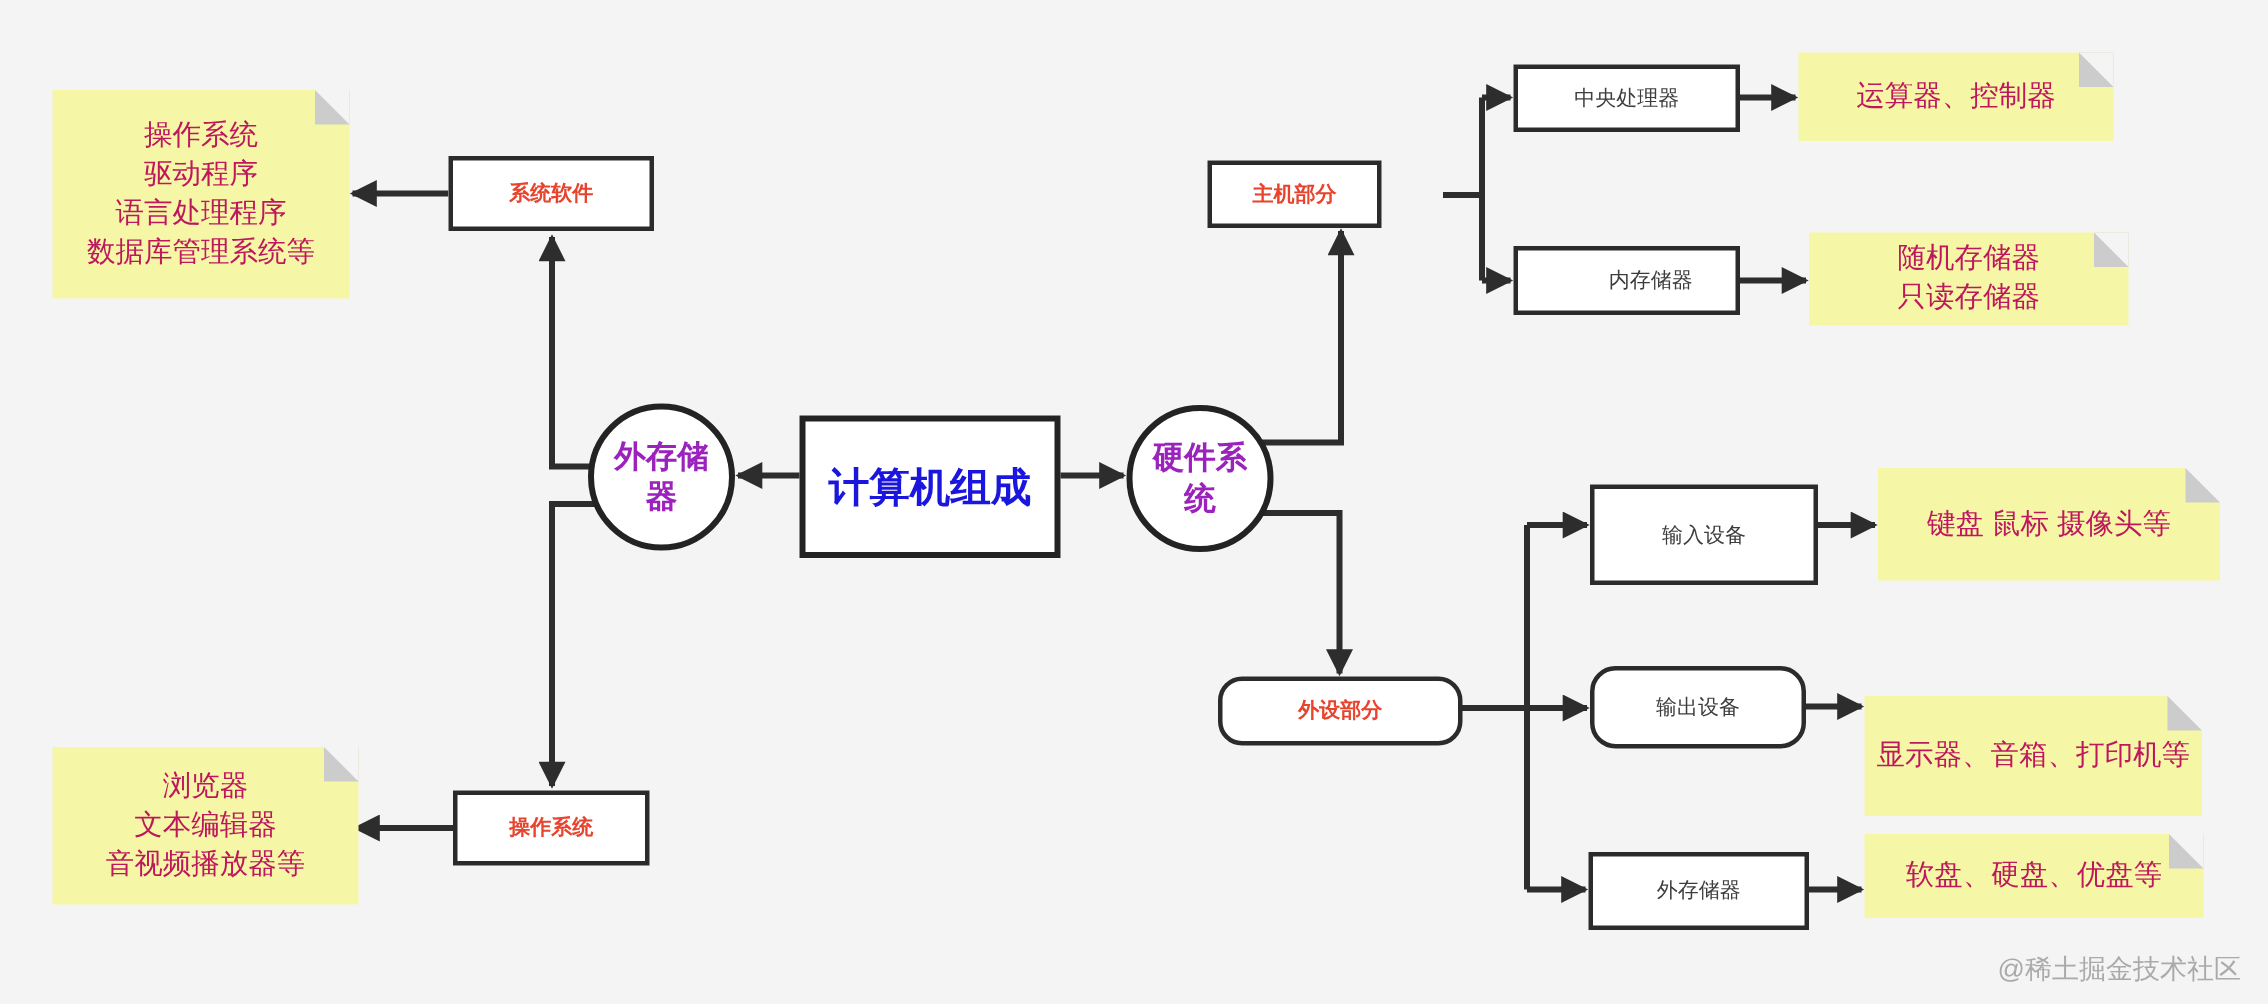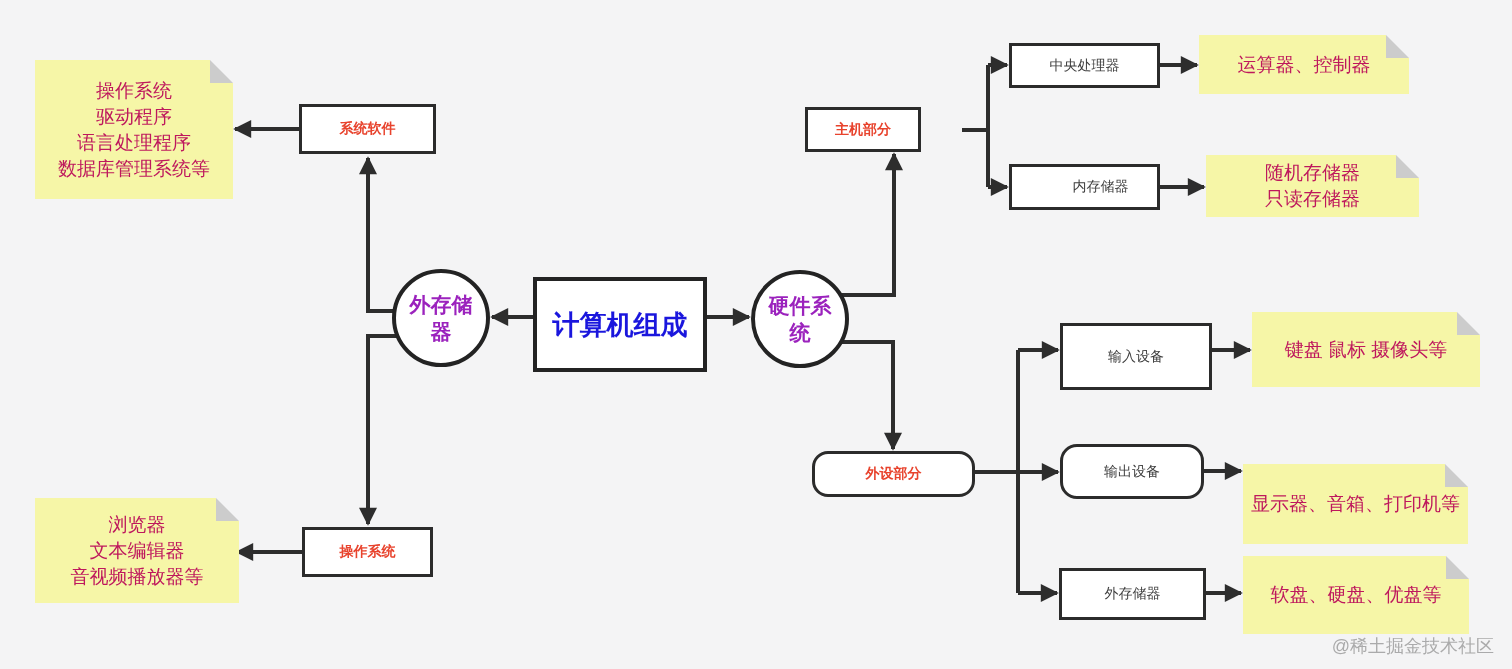--- a/index.html
+++ b/index.html
@@ -127,17 +127,17 @@
   <div class="node" style="left:1060px; top:323px; width:152px; height:67px;">输入设备</div>
 
   <div class="note" style="left:1252px; top:312px; width:228px; height:75px;">键盘 鼠标 摄像头等</div>
 
   <div class="node round" style="left:1060px; top:444px; width:144px; height:55px;">输出设备</div>
 
   <div class="note" style="left:1243px; top:432px; width:225px; height:80px;margin-top:32px;">显示器、音箱、打印机等</div>
 
   <div class="node" style="left:1059px; top:568px; width:147px; height:52px;">外存储器</div>
 
-  <div class="note" style="left:1243px; top:556px; width:226px; height:78px;">软盘、硬盘、优盘等</div>
+  <div class="note" style="left:1243px; top:556px; width:226px; height:56px;">软盘、硬盘、优盘等</div>
 
   <div class="watermark">@稀土掘金技术社区</div>
 
 </div>
 
 </body></html>

